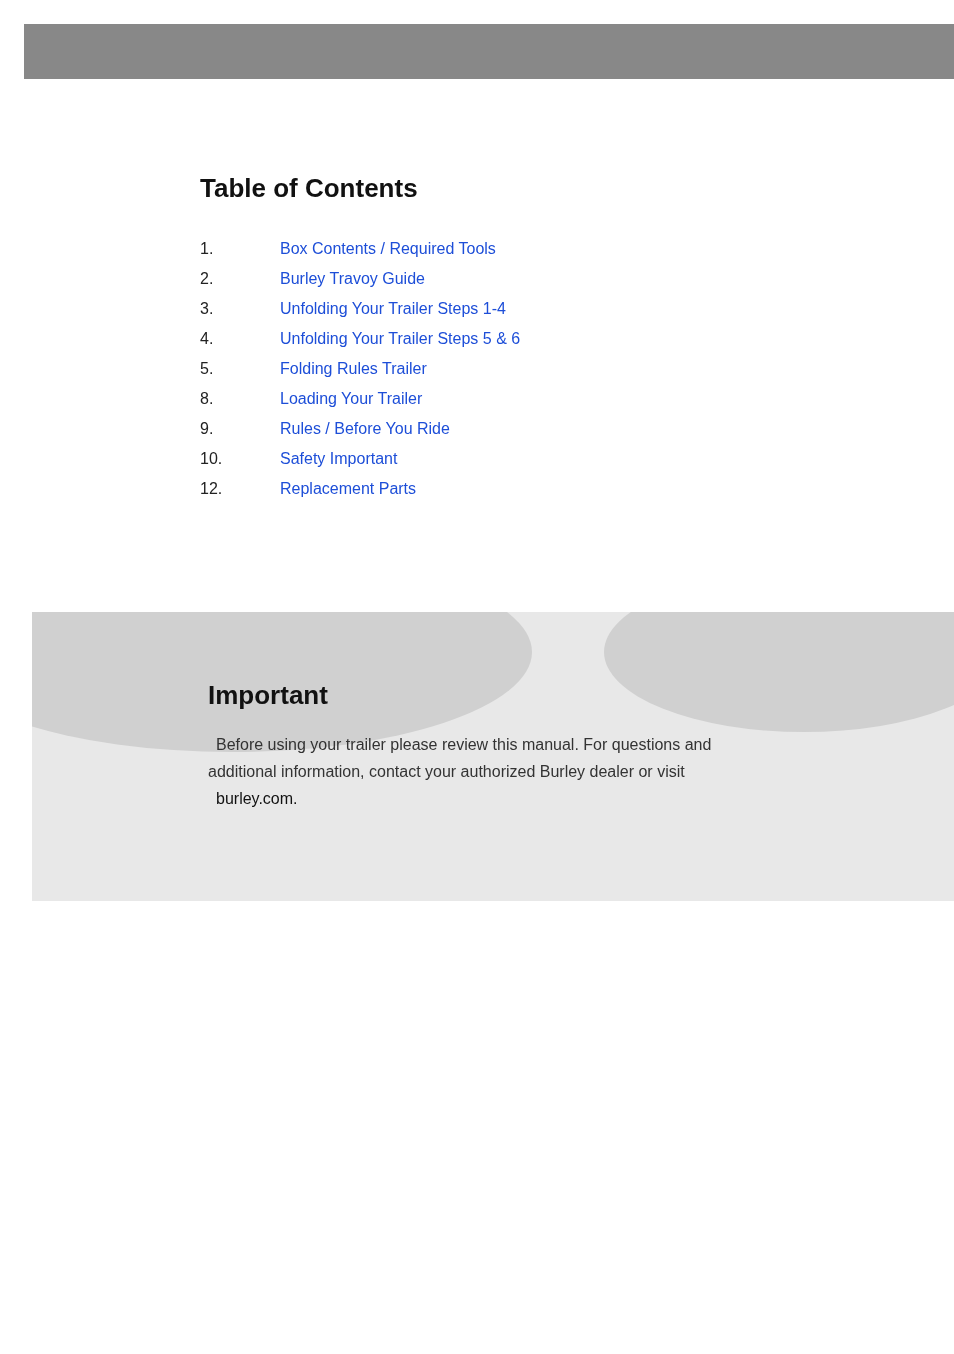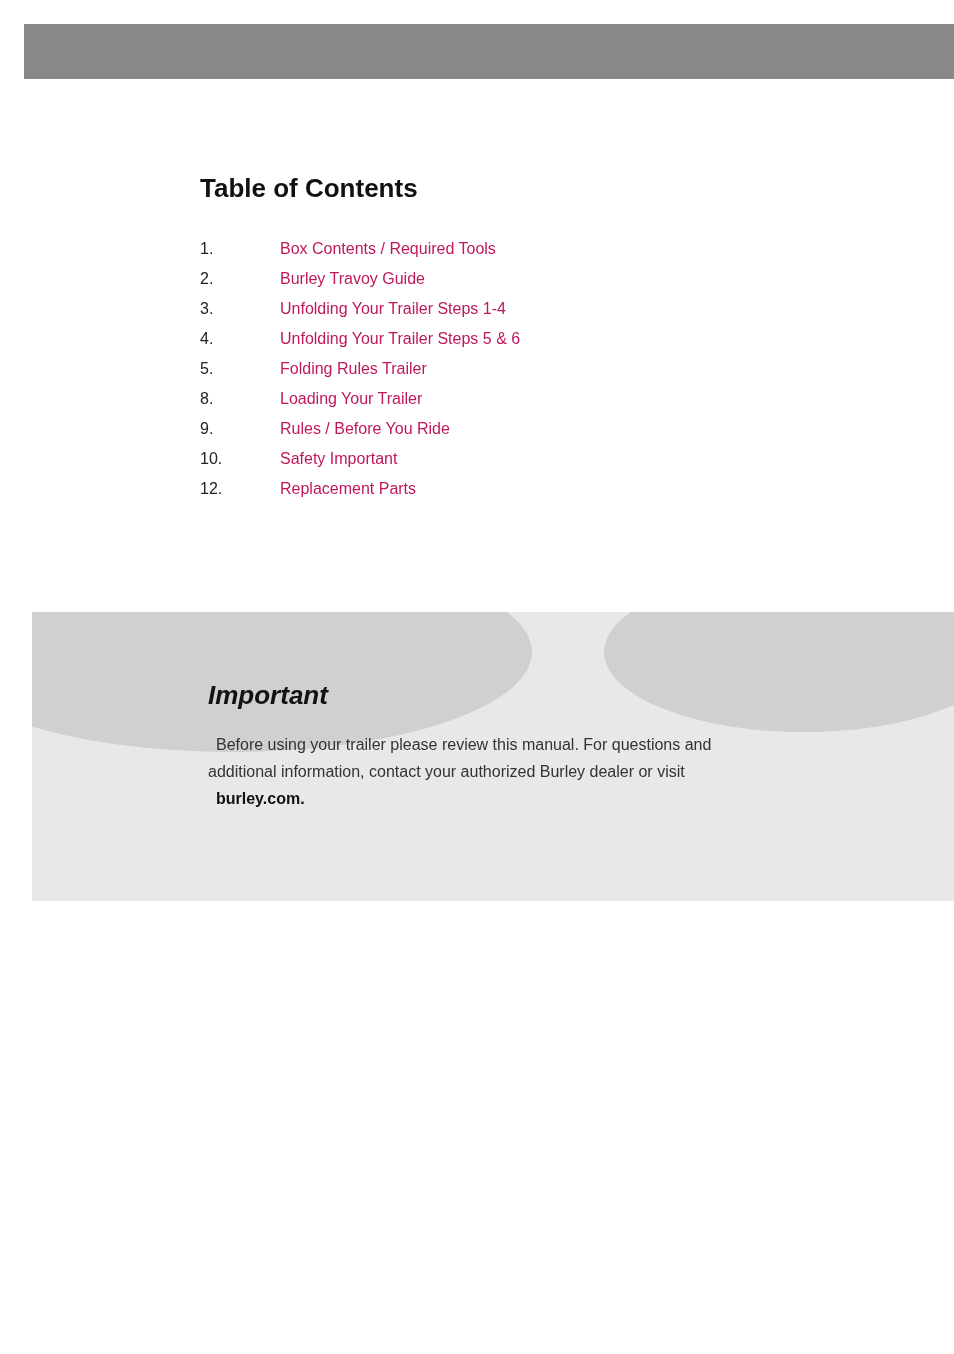--- a/index.html
+++ b/index.html
@@ -49,21 +49,21 @@
       vertical-align: top;
     }
 
     .toc-table tr td:first-child {
       width: 80px;
       color: #222222;
       font-size: 16px;
     }
 
     .toc-table tr td:last-child {
-      color: #be185d;
+      color: #1d4ed8;
     }
 
     .important-section-wrapper {
       position: relative;
       background: #e8e8e8;
       margin-top: 40px;
       padding: 60px 160px 80px 160px;
       overflow: hidden;
     }
 
@@ -92,31 +92,30 @@
     .important-content {
       position: relative;
       z-index: 1;
     }
 
     .important-title {
       font-size: 26px;
       font-weight: bold;
       margin-bottom: 20px;
       color: #111111;
-      font-style: italic;
     }
 
     .important-text {
       font-size: 16px;
       line-height: 1.7;
       color: #333333;
     }
 
     .important-text strong {
-      font-weight: bold;
+      font-weight: normal;
       color: #111111;
     }
   </style>
 </head>
 <body>
 
 <div class="header-bar"></div>
 
 <div class="page-content">
   <div class="toc-section">

